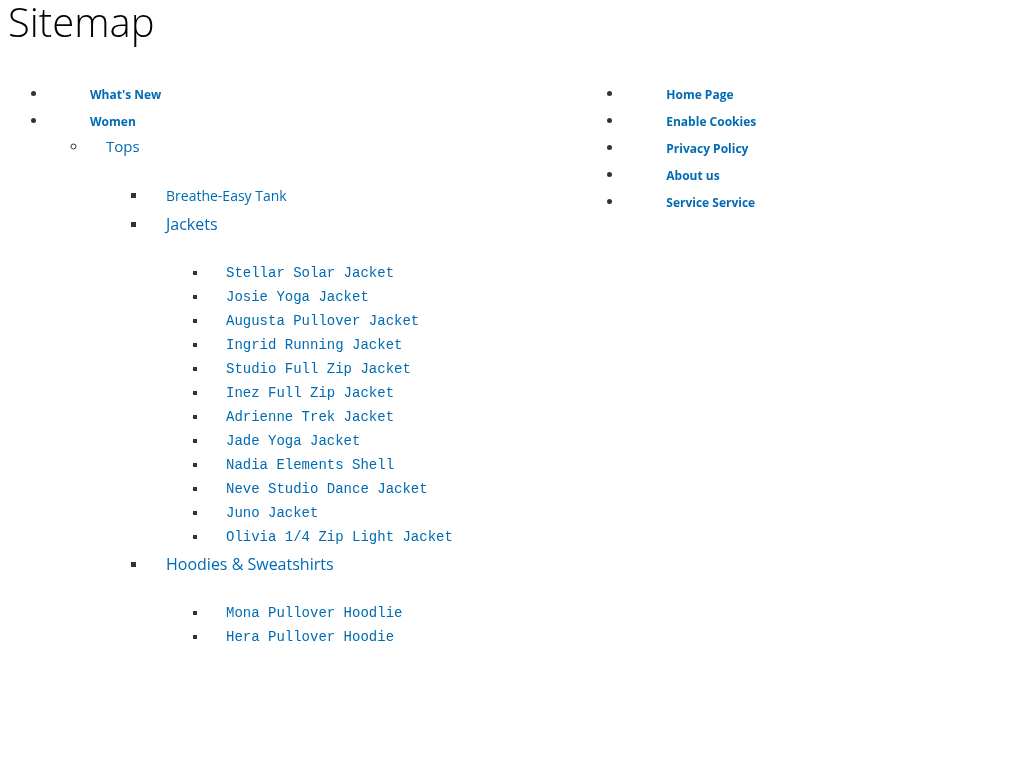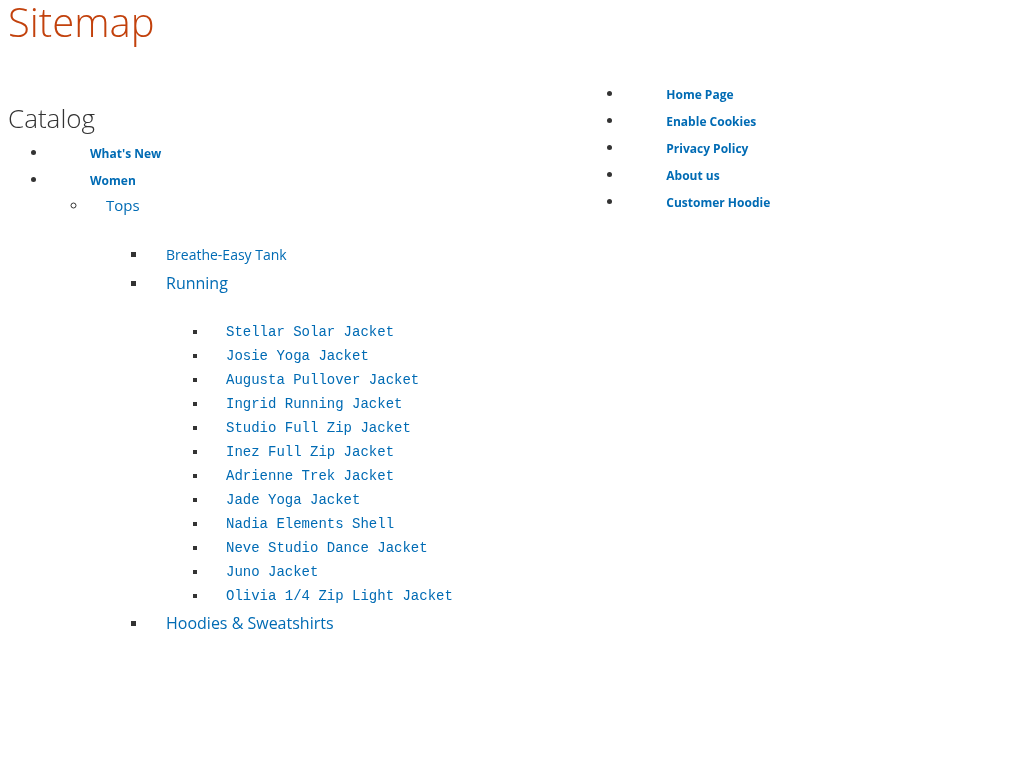--- a/index.html
+++ b/index.html
@@ -8,21 +8,21 @@
       padding: 0 8px;
       font-family: 'Open Sans', 'Helvetica Neue', Helvetica, Arial, sans-serif;
       font-size: 14px;
       color: #333;
       background: #fff;
     }
     h1 {
       font-weight: 300;
       font-size: 40px;
       margin: 0 0 30px 0;
-      color: #c2410c;
+      color: #000000;
       line-height: 1.1;
     }
     h2 {
       font-weight: 300;
       font-size: 26px;
       margin: 30px 0 5px 0;
       color: #333;
       line-height: 1.1;
     }
     .columns { display: flex; }
@@ -89,63 +89,66 @@
       padding-left: 18px;
     }
   </style>
 </head>
 <body>
 
 <h1>Sitemap</h1>
 
 <div class="columns">
   <div class="col-left">
-    <h2>Catalog</h2>
     <ul class="level0">
       <li>
         <a href="#">What's New</a>
       </li>
       <li>
         <a href="#">Women</a>
         <ul class="level1">
           <li>
             <a href="#">Tops</a>
             <ul class="level2">
               <li>
                 <a href="#" class="leaf">Breathe-Easy Tank</a>
               </li>
               <li>
-                <a href="#">Running</a>
+                <a href="#">Jackets</a>
                 <ul class="level3">
                   <li><a href="#">Stellar Solar Jacket</a></li>
                   <li><a href="#">Josie Yoga Jacket</a></li>
                   <li><a href="#">Augusta Pullover Jacket</a></li>
                   <li><a href="#">Ingrid Running Jacket</a></li>
                   <li><a href="#">Studio Full Zip Jacket</a></li>
                   <li><a href="#">Inez Full Zip Jacket</a></li>
                   <li><a href="#">Adrienne Trek Jacket</a></li>
                   <li><a href="#">Jade Yoga Jacket</a></li>
                   <li><a href="#">Nadia Elements Shell</a></li>
                   <li><a href="#">Neve Studio Dance Jacket</a></li>
                   <li><a href="#">Juno Jacket</a></li>
                   <li><a href="#">Olivia 1/4 Zip Light Jacket</a></li>
                 </ul>
               </li>
               <li>
                 <a href="#">Hoodies &amp; Sweatshirts</a>
+                <ul class="level3">
+                  <li><a href="#">Mona Pullover Hoodlie</a></li>
+                  <li><a href="#">Hera Pullover Hoodie</a></li>
+                </ul>
               </li>
             </ul>
           </li>
         </ul>
       </li>
     </ul>
   </div>
 
   <div class="col-right">
     <ul class="level0">
       <li><a href="#">Home Page</a></li>
       <li><a href="#">Enable Cookies</a></li>
       <li><a href="#">Privacy Policy</a></li>
       <li><a href="#">About us</a></li>
-      <li><a href="#">Customer Hoodie</a></li>
+      <li><a href="#">Service Service</a></li>
     </ul>
   </div>
 </div>
 
 </body></html>

